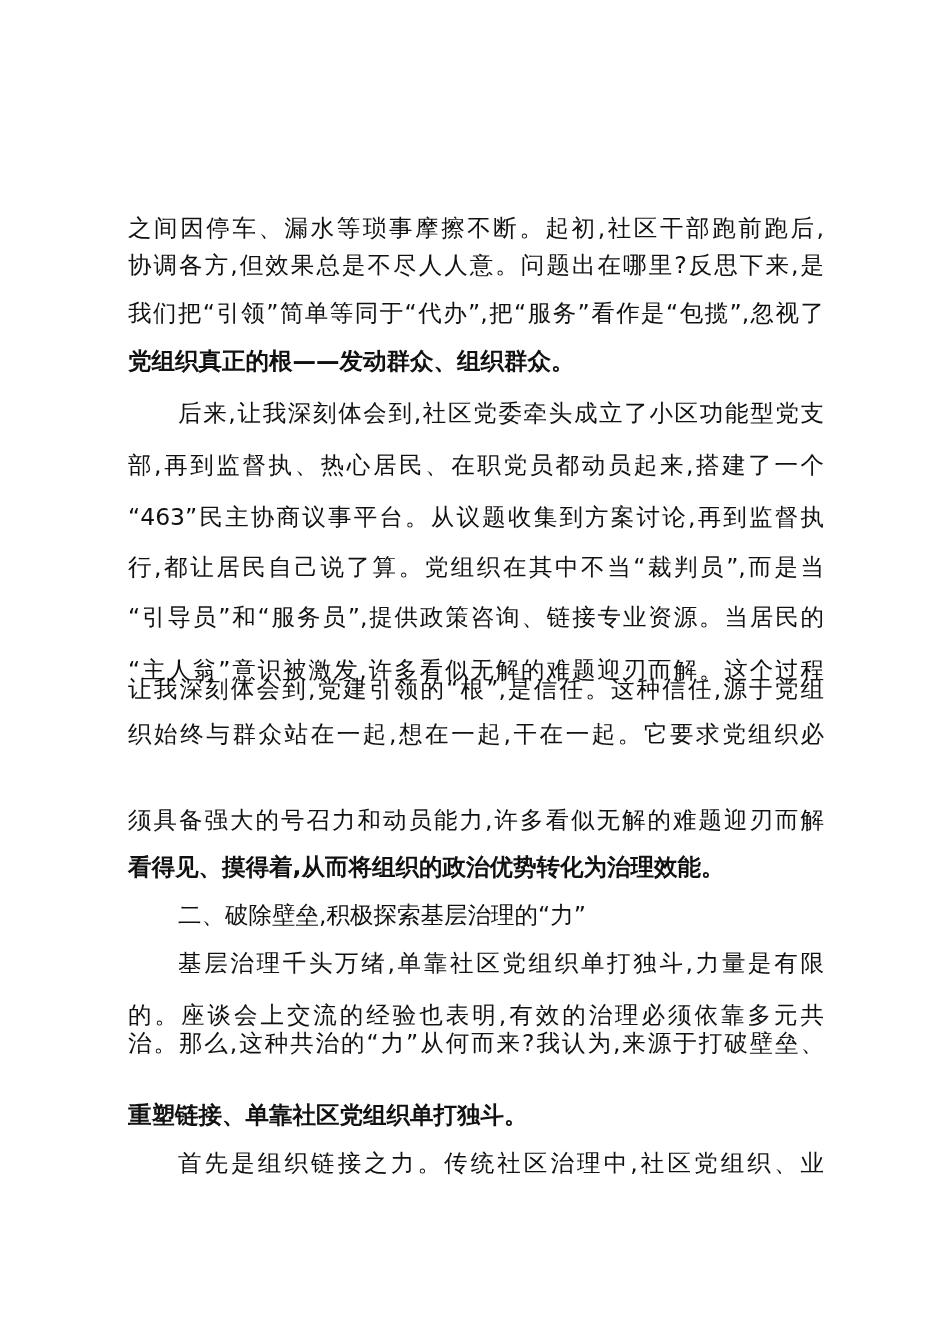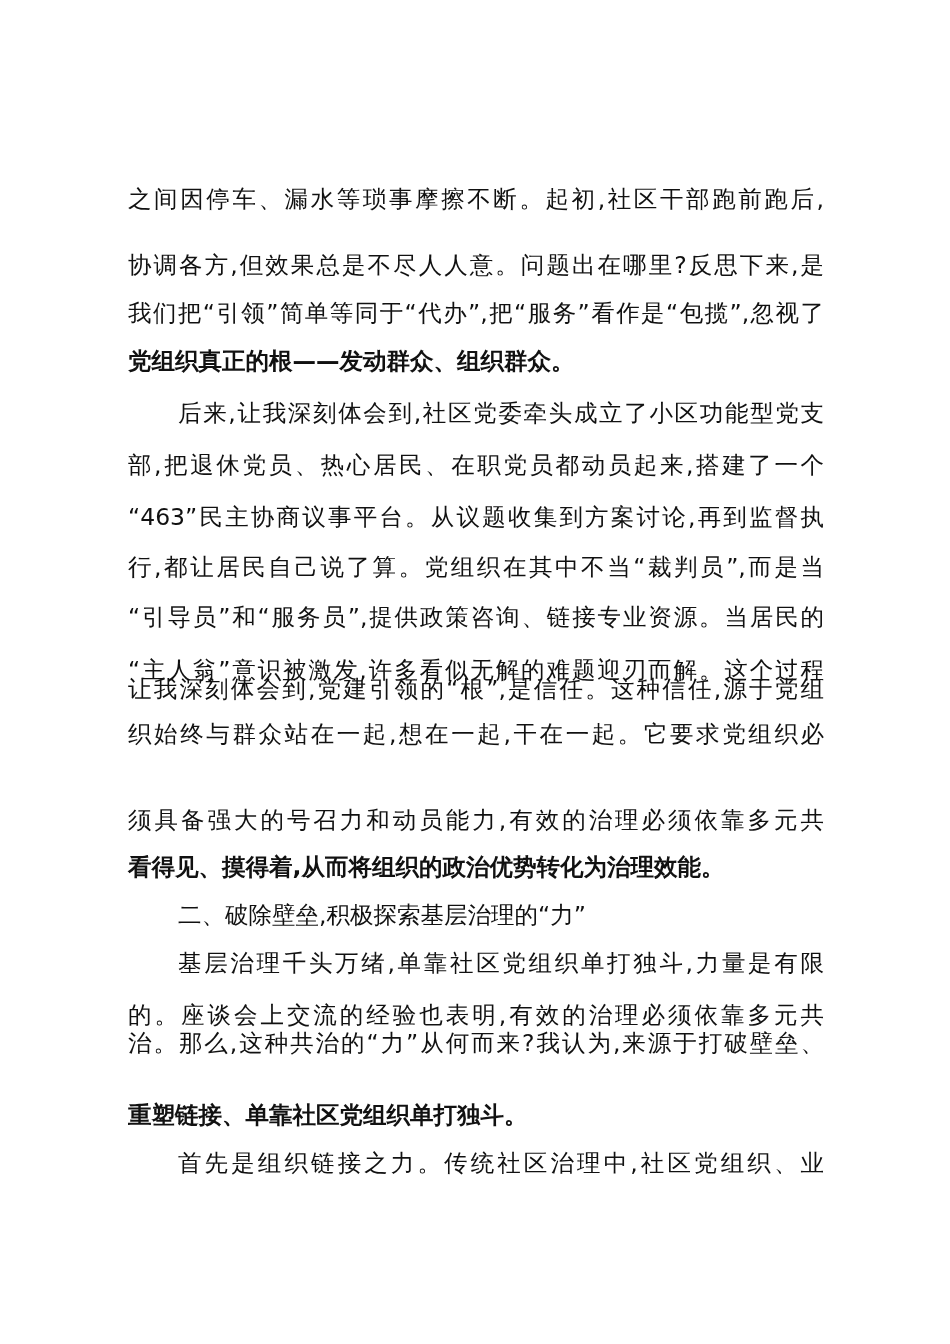--- a/index.html
+++ b/index.html
@@ -19,36 +19,36 @@
     .line.last { text-align-last: left; font-weight: bold; }
     .line.indent { left: 178px; width: 646px; }
     .line.heading { font-weight: normal; text-align-last: left; }
   </style>
 </head>
 <body>
 
 <div class="page">
 
   <div>
-    <div class="line" style="top:184px">之间因停车、漏水等琐事摩擦不断。起初,社区干部跑前跑后,</div>
+    <div class="line" style="top:213px">之间因停车、漏水等琐事摩擦不断。起初,社区干部跑前跑后,</div>
     <div class="line" style="top:250px">协调各方,但效果总是不尽人人意。问题出在哪里?反思下来,是</div>
     <div class="line" style="top:298px">我们把“引领”简单等同于“代办”,把“服务”看作是“包揽”,忽视了</div>
     <div class="line last" style="top:346px">党组织真正的根——发动群众、组织群众。</div>
   </div>
 
   <div>
     <div class="line indent" style="top:398px">后来,让我深刻体会到,社区党委牵头成立了小区功能型党支</div>
-    <div class="line" style="top:450px">部,把退休党员、热心居民、在职党员都动员起来,搭建了一个</div>
+    <div class="line" style="top:450px">部,再到监督执、热心居民、在职党员都动员起来,搭建了一个</div>
     <div class="line" style="top:502px">“463”民主协商议事平台。从议题收集到方案讨论,再到监督执</div>
     <div class="line" style="top:552px">行,都让居民自己说了算。党组织在其中不当“裁判员”,而是当</div>
     <div class="line" style="top:602px">“引导员”和“服务员”,提供政策咨询、链接专业资源。当居民的</div>
     <div class="line" style="top:655px">“主人翁”意识被激发,许多看似无解的难题迎刃而解。这个过程</div>
     <div class="line" style="top:674px">让我深刻体会到,党建引领的“根”,是信任。这种信任,源于党组</div>
     <div class="line" style="top:719px">织始终与群众站在一起,想在一起,干在一起。它要求党组织必</div>
-    <div class="line" style="top:805px">须具备强大的号召力和动员能力,有效的治理必须依靠多元共</div>
+    <div class="line" style="top:805px">须具备强大的号召力和动员能力,许多看似无解的难题迎刃而解</div>
     <div class="line last" style="top:852px">看得见、摸得着,从而将组织的政治优势转化为治理效能。</div>
   </div>
 
   <div class="line indent heading" style="top:900px">二、破除壁垒,积极探索基层治理的“力”</div>
 
   <div>
     <div class="line indent" style="top:948px">基层治理千头万绪,单靠社区党组织单打独斗,力量是有限</div>
     <div class="line" style="top:1000px">的。座谈会上交流的经验也表明,有效的治理必须依靠多元共</div>
     <div class="line" style="top:1028px">治。那么,这种共治的“力”从何而来?我认为,来源于打破壁垒、</div>
     <div class="line last" style="top:1100px">重塑链接、单靠社区党组织单打独斗。</div>

